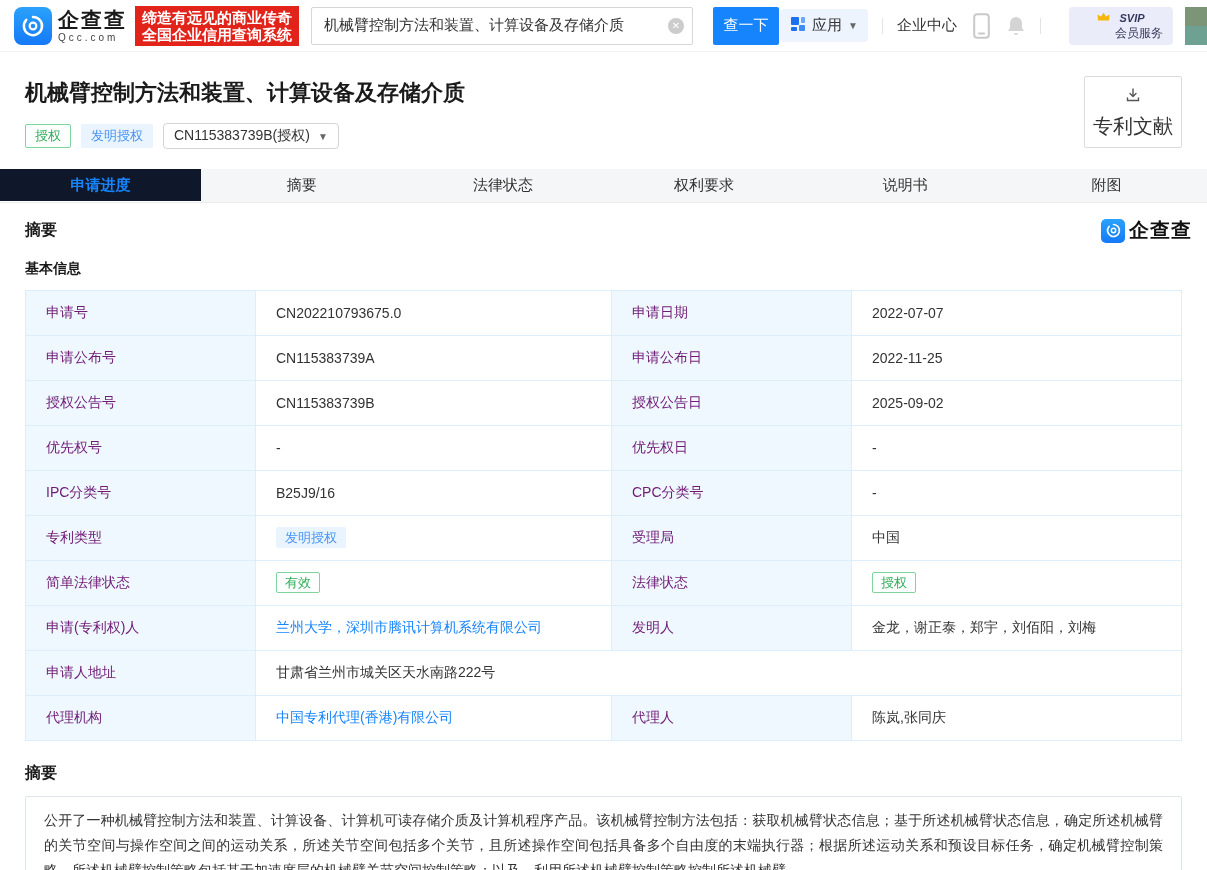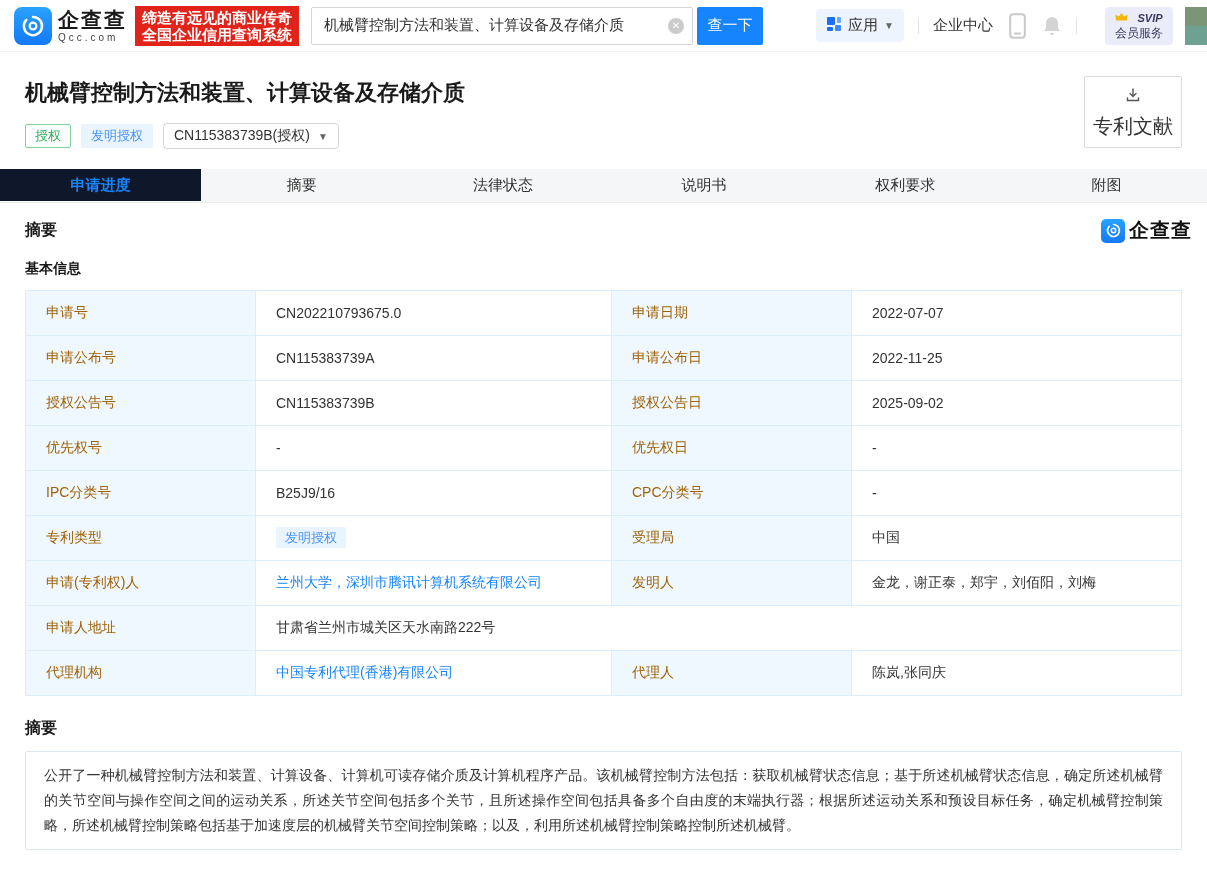--- a/index.html
+++ b/index.html
@@ -14,34 +14,34 @@
   .logo-txt { margin-left:6px; display:flex; flex-direction:column; line-height:1; }
   .logo-cn { font-size:21px; font-weight:bold; color:#1a1a1a; letter-spacing:2px; }
   .logo-en { font-size:10px; color:#444; letter-spacing:3px; margin-top:3px; }
   .slogan { margin-left:8px; background:#e2231a; color:#fff; font-size:15px; font-weight:bold;
     line-height:17px; padding:3px 7px; white-space:nowrap; }
   .search-wrap { position:relative; margin-left:12px; width:382px; height:38px; }
   .search-wrap input { width:100%; height:100%; border:1px solid #d6d6d6; border-radius:2px;
     padding:0 32px 0 12px; font-size:15px; color:#333; font-family:inherit; outline:none; }
   .clear-ic { position:absolute; right:9px; top:11px; width:16px; height:16px; border-radius:50%;
     background:#ccc; color:#fff; font-size:10px; line-height:16px; text-align:center; cursor:pointer; }
-  .search-btn { margin-left:4px; width:66px; height:38px; background:#1684fc; color:#fff; border:none;
+  .search-btn { margin-left:20px; width:66px; height:38px; background:#1684fc; color:#fff; border:none;
     border-radius:2px; font-size:15px; cursor:pointer; font-family:inherit; }
   .hdr-right { display:flex; align-items:center; margin-left:auto; }
   .apps-btn { display:flex; align-items:center; gap:6px; background:#eef4fd; border-radius:4px;
     padding:7px 10px; font-size:15px; color:#333; cursor:pointer; }
   .caret { font-size:10px; color:#666; }
   .vdiv { width:1px; height:16px; background:#e3e3e3; margin:0 14px; }
   .ent-center { font-size:15px; color:#333; cursor:pointer; }
   .ic-btn { margin-left:16px; cursor:pointer; display:flex; align-items:center; }
   .svip { margin-left:14px; background:#ebecfa; border-radius:4px; padding:4px 10px; text-align:center;
     line-height:15px; cursor:pointer; }
   .svip-l1 { display:flex; align-items:center; justify-content:center; gap:9px; font-size:11px;
     font-style:italic; font-weight:bold; color:#35395c; }
-  .svip-l2 { font-size:12px; color:#35395c; }
+  .svip-l2 { font-size:12px; color:#35395c;margin-left:36px; }
   .avatar { width:38px; height:38px; margin-left:12px; margin-right:-16px; flex-shrink:0;
     background:linear-gradient(180deg,#7d9577 0%,#7d9577 50%,#6fa193 50%,#6fa193 100%); }
 
   
   .title-sec { position:relative; padding:26px 25px 0 25px; }
   .patent-title { font-size:22px; font-weight:bold; color:#1a1a1a; }
   .tag-row { display:flex; align-items:center; gap:10px; margin-top:15px; }
   .tag-green { border:1px solid #7fd49c; color:#2fae58; background:#fdfffe; font-size:13px;
     padding:2px 9px; border-radius:2px; }
   .tag-blue { background:#e9f4ff; color:#4893f4; font-size:13px; padding:3px 10px; border-radius:2px; }
@@ -62,21 +62,21 @@
   .sec-row { display:flex; align-items:center; justify-content:space-between; margin-top:14px; }
   .sec-title { font-size:16px; font-weight:bold; color:#1a1a1a; }
   .watermark { display:flex; align-items:center; gap:4px; margin-right:-10px; }
   .wm-icon { width:24px; height:24px; border-radius:5px; background:linear-gradient(180deg,#2aa2fb,#1479f7);
     display:flex; align-items:center; justify-content:center; }
   .wm-txt { font-size:20px; font-weight:bold; color:#111; letter-spacing:1px; white-space:nowrap; }
   .sub-title { font-size:14px; font-weight:bold; color:#1a1a1a; margin-top:16px; }
 
   table.info { width:100%; border-collapse:collapse; margin-top:12px; table-layout:fixed; }
   table.info td { border:1px solid #dceefb; height:45px; font-size:14px; padding:0 20px; }
-  td.cell-label { background:#eef8fe; color:#a16207; }
+  td.cell-label { background:#eef8fe; color:#701a75; }
   td.cell-value { background:#fff; color:#333; }
   .badge-blue { background:#e9f4ff; color:#4893f4; font-size:13px; padding:3px 9px; border-radius:2px; }
   .badge-green { border:1px solid #7fd49c; color:#2fae58; background:#fdfffe; font-size:13px;
     padding:2px 8px; border-radius:2px; }
   .lnk { color:#1684fc; cursor:pointer; }
 
   .abs-title { font-size:16px; font-weight:bold; color:#1a1a1a; margin-top:22px; }
   .abs-box { margin-top:12px; border:1px solid #dde6ed; border-radius:2px; padding:11px 18px;
     font-size:14px; line-height:25px; color:#333; text-align:justify; }
 </style>
@@ -166,22 +166,22 @@
         </svg>
     </span>
     <span>专利文献</span>
   </button>
 </div>
 
 <div class="tab-bar">
     <div class="tab active">申请进度</div>
     <div class="tab">摘要</div>
     <div class="tab">法律状态</div>
+    <div class="tab">权利要求</div>
     <div class="tab">说明书</div>
-    <div class="tab">权利要求</div>
     <div class="tab">附图</div>
   </div>
 
 <div class="content">
   <div class="sec-row">
     <div class="sec-title">摘要</div>
     <div class="watermark">
       <span class="wm-icon">
         <svg width="17" height="17" viewBox="0 0 24 24">
             <path d="M12 3.6a8.4 8.4 0 1 1-6.2 2.7" stroke="#fff" stroke-width="2.3" fill="none" stroke-linecap="round"></path>
@@ -230,20 +230,26 @@
           <td class="cell-label">CPC分类号</td>
           <td class="cell-value">-</td>
         </tr>
         <tr>
           <td class="cell-label">专利类型</td>
           <td class="cell-value"><span class="badge-blue">发明授权</span></td>
           <td class="cell-label">受理局</td>
           <td class="cell-value">中国</td>
         </tr>
         <tr>
+          <td class="cell-label">简单法律状态</td>
+          <td class="cell-value"><span class="badge-green">有效</span></td>
+          <td class="cell-label">法律状态</td>
+          <td class="cell-value"><span class="badge-green">授权</span></td>
+        </tr>
+        <tr>
           <td class="cell-label">申请(专利权)人</td>
           <td class="cell-value"><span class="lnk">兰州大学，深圳市腾讯计算机系统有限公司</span></td>
           <td class="cell-label">发明人</td>
           <td class="cell-value">金龙，谢正泰，郑宇，刘佰阳，刘梅</td>
         </tr>
         <tr>
           <td class="cell-label">申请人地址</td>
           <td class="cell-value" colspan="3">甘肃省兰州市城关区天水南路222号</td>
         </tr>
         <tr>

